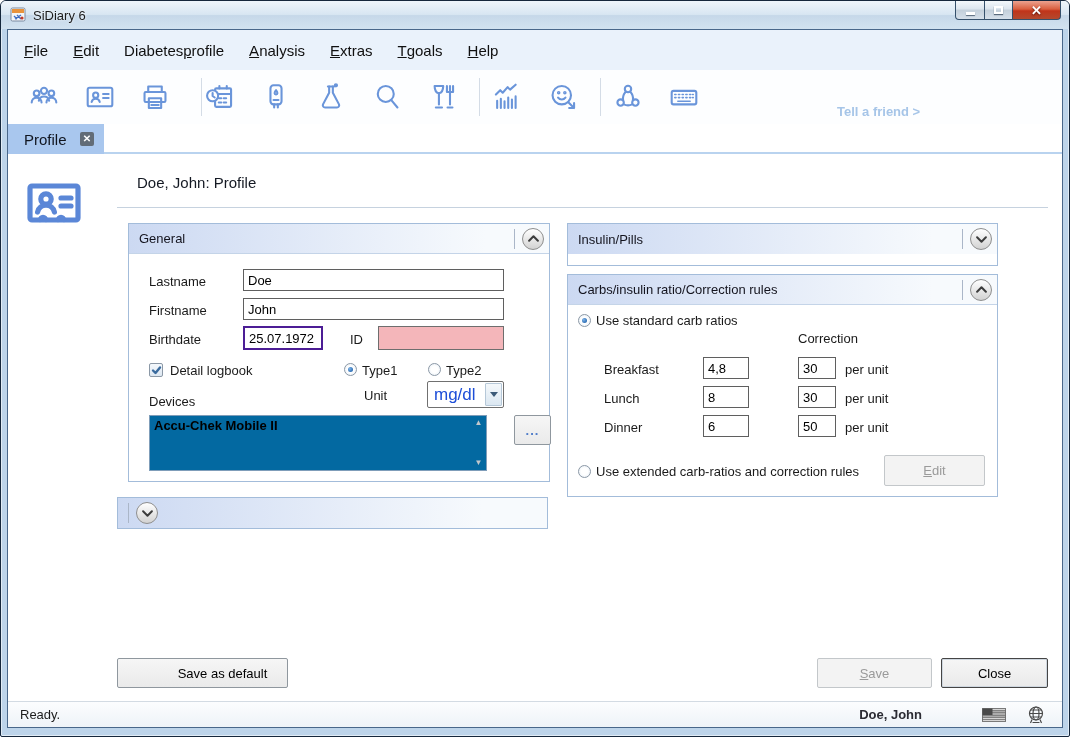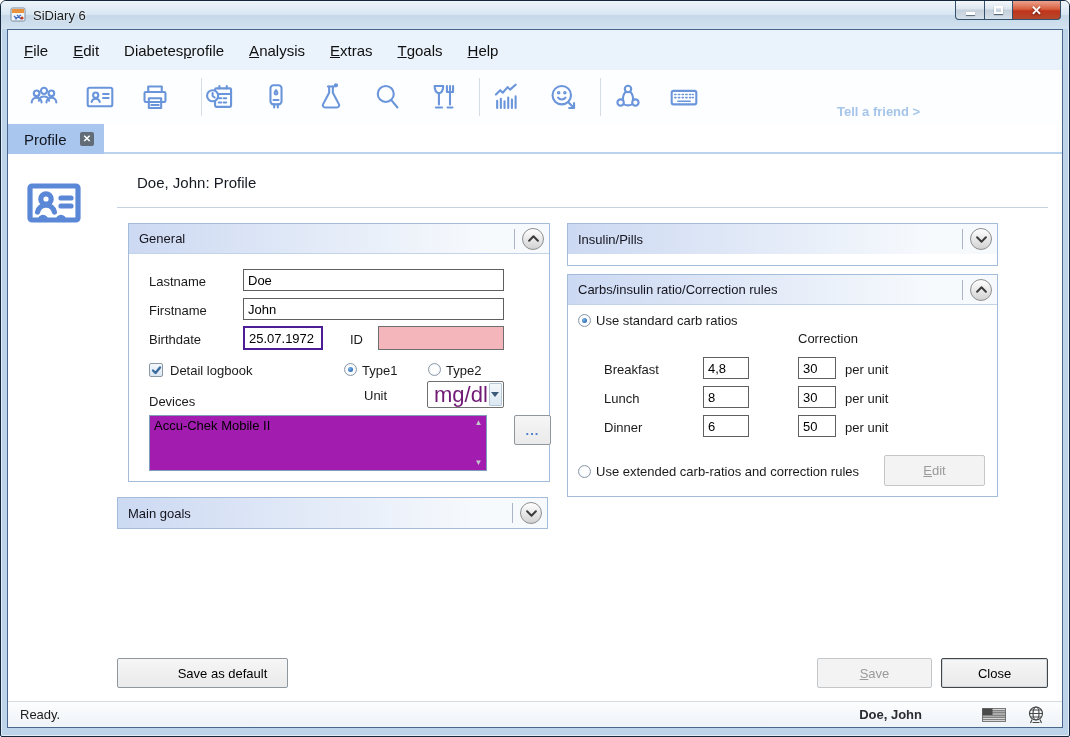--- a/index.html
+++ b/index.html
@@ -106,29 +106,29 @@
         background:radial-gradient(#ffffff 40%, #e4ecf4); }
   .rb.sel::after {
     content:""; position:absolute; left:3px; top:3px; width:5px; height:5px; border-radius:50%;
     background:radial-gradient(circle at 35% 35%, #7db3e8, #2f6fb5 70%);
   }
   
   .combo {
     position:absolute; border:1px solid #707070; border-radius:2px; background:#fff;
     display:flex; align-items:center;
   }
-  .combo-text { flex:1; font-size:22px; color:#701a75; padding-left:6px; }
+  .combo-text { flex:1; font-size:17px; color:#1d4ed8; padding-left:6px; }
   .combo-arr {
     width:17px; align-self:stretch; margin:1px; border-radius:1px;
     background:linear-gradient(#f4f8fb,#dbe7f1); border:1px solid #b6c8d8;
     display:flex; align-items:center; justify-content:center;
   }
   .combo-arr svg { width:8px; height:5px; fill:#3c5a78; }
   
-  .listbox { position:absolute; border:1px solid #7f9db9; background:#a21caf; font-size:13px; color:#000; }
+  .listbox { position:absolute; border:1px solid #7f9db9; background:#0369a1; font-size:13px; color:#000;font-weight:bold; }
   .lb-item { padding:2px 4px; }
   .lb-scroll { position:absolute; right:1px; top:1px; bottom:1px; width:13px; display:flex; flex-direction:column; justify-content:space-between; align-items:center; padding:2px 0; }
   .lb-arr { font-size:8px; color:#c3c7cb; line-height:8px; }
   
   .btn {
     position:absolute; display:flex; align-items:center; justify-content:center;
     font-size:13px; font-family:"Liberation Sans", sans-serif; color:#000;
     background:linear-gradient(#f6f6f6,#eaeaea); border:1px solid #8f979e; border-radius:2px;
   }
   .btn.disabled { background:#f3f3f3; border:1px solid #c3c7ca; color:#9a9a9a; }
@@ -353,21 +353,20 @@
             <span class="lb-arr">▼</span>
           </div>
         </div>
         <div class="btn dots" style="left:385px; top:191px; width:37px; height:30px;">
             <span>...</span>
           </div>
       </div>
 
       <div class="grp" style="left:109px; top:341px; width:431px; height:32px;">
         <div class="grp-hdr noline">
-          <span class="grp-title">Main goals</span>
           <div class="hdr-div"></div>
           <div class="cvbtn">
             <svg viewBox="0 0 10 6">
                 <path d="M1 1 L5 5 L9 1"></path>
               </svg>
           </div>
         </div>
       </div>
 
       <div class="grp" style="left:559px; top:67px; width:431px; height:43px;">

